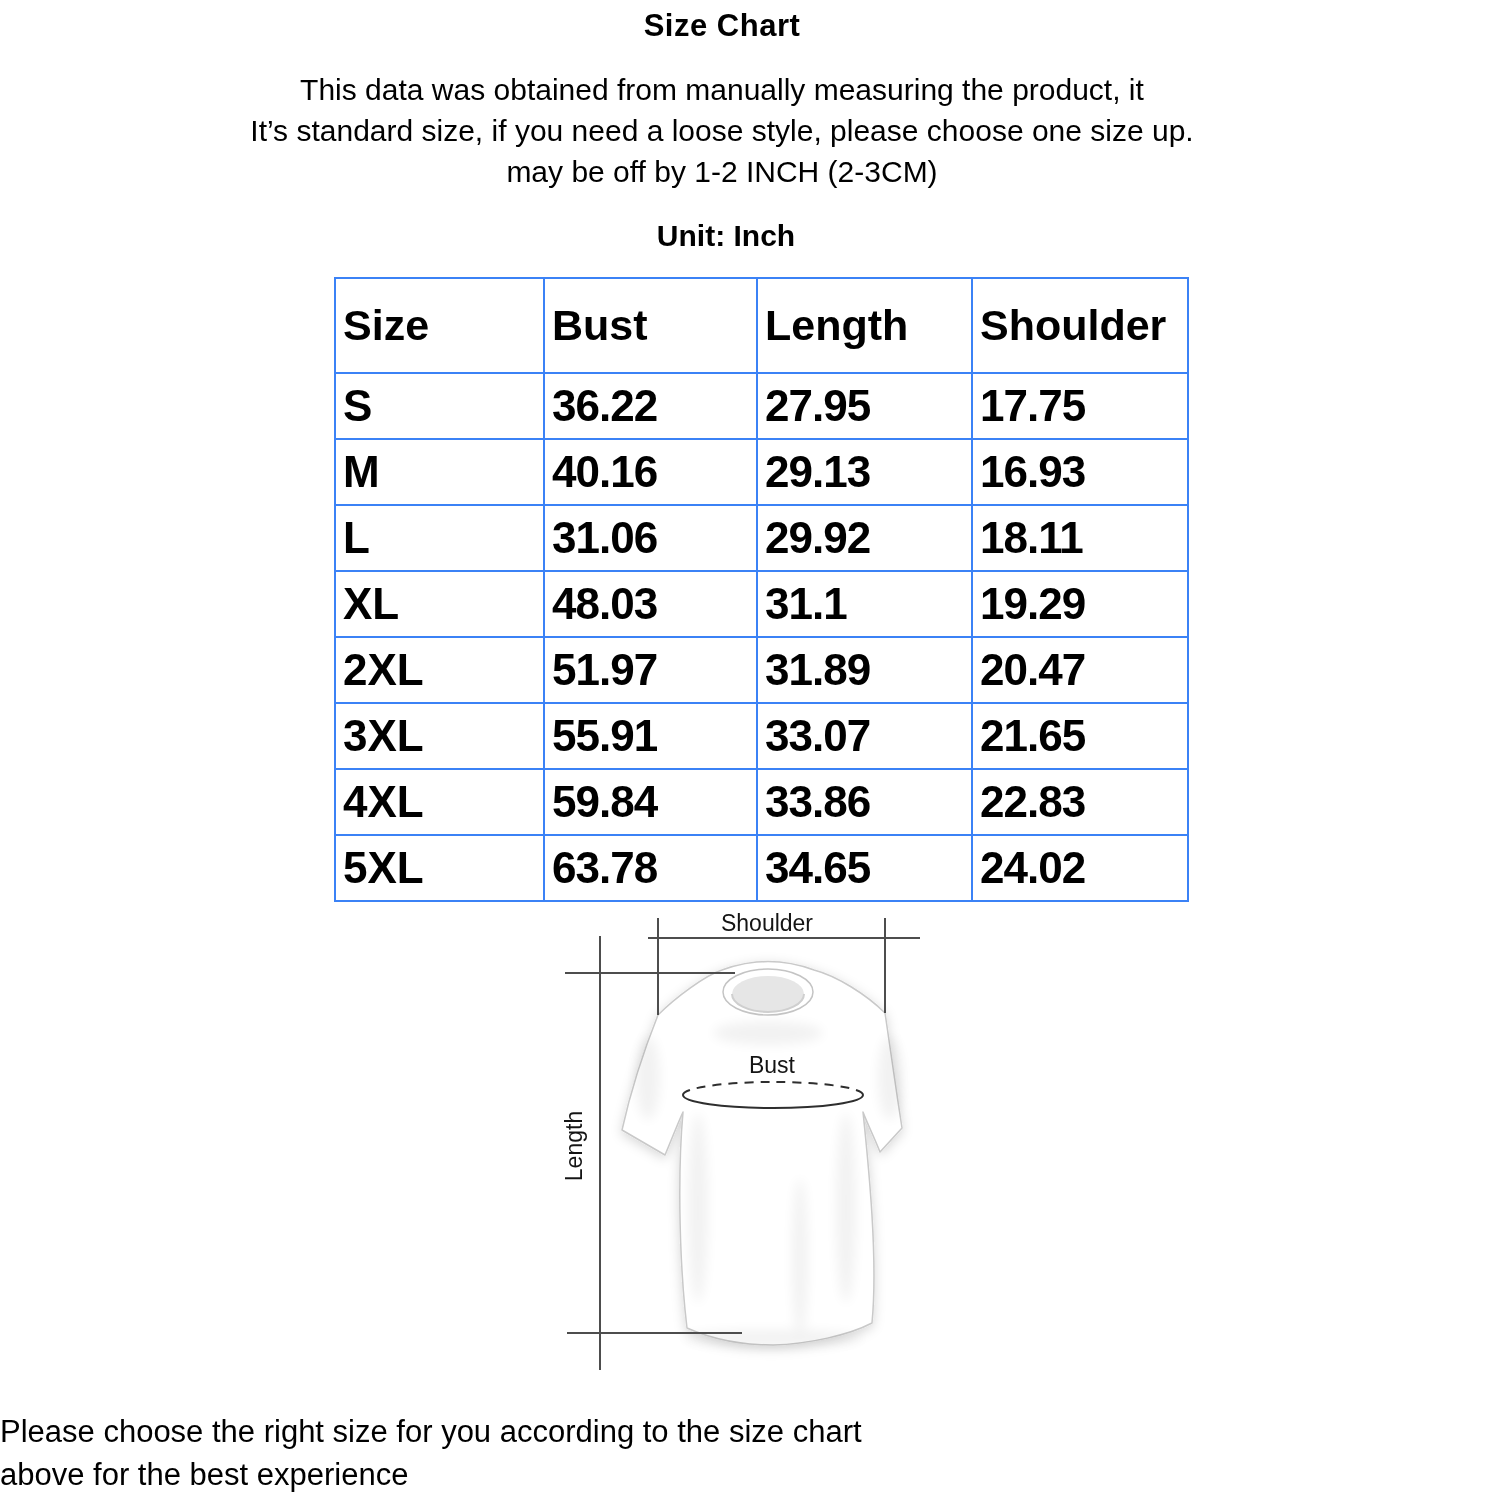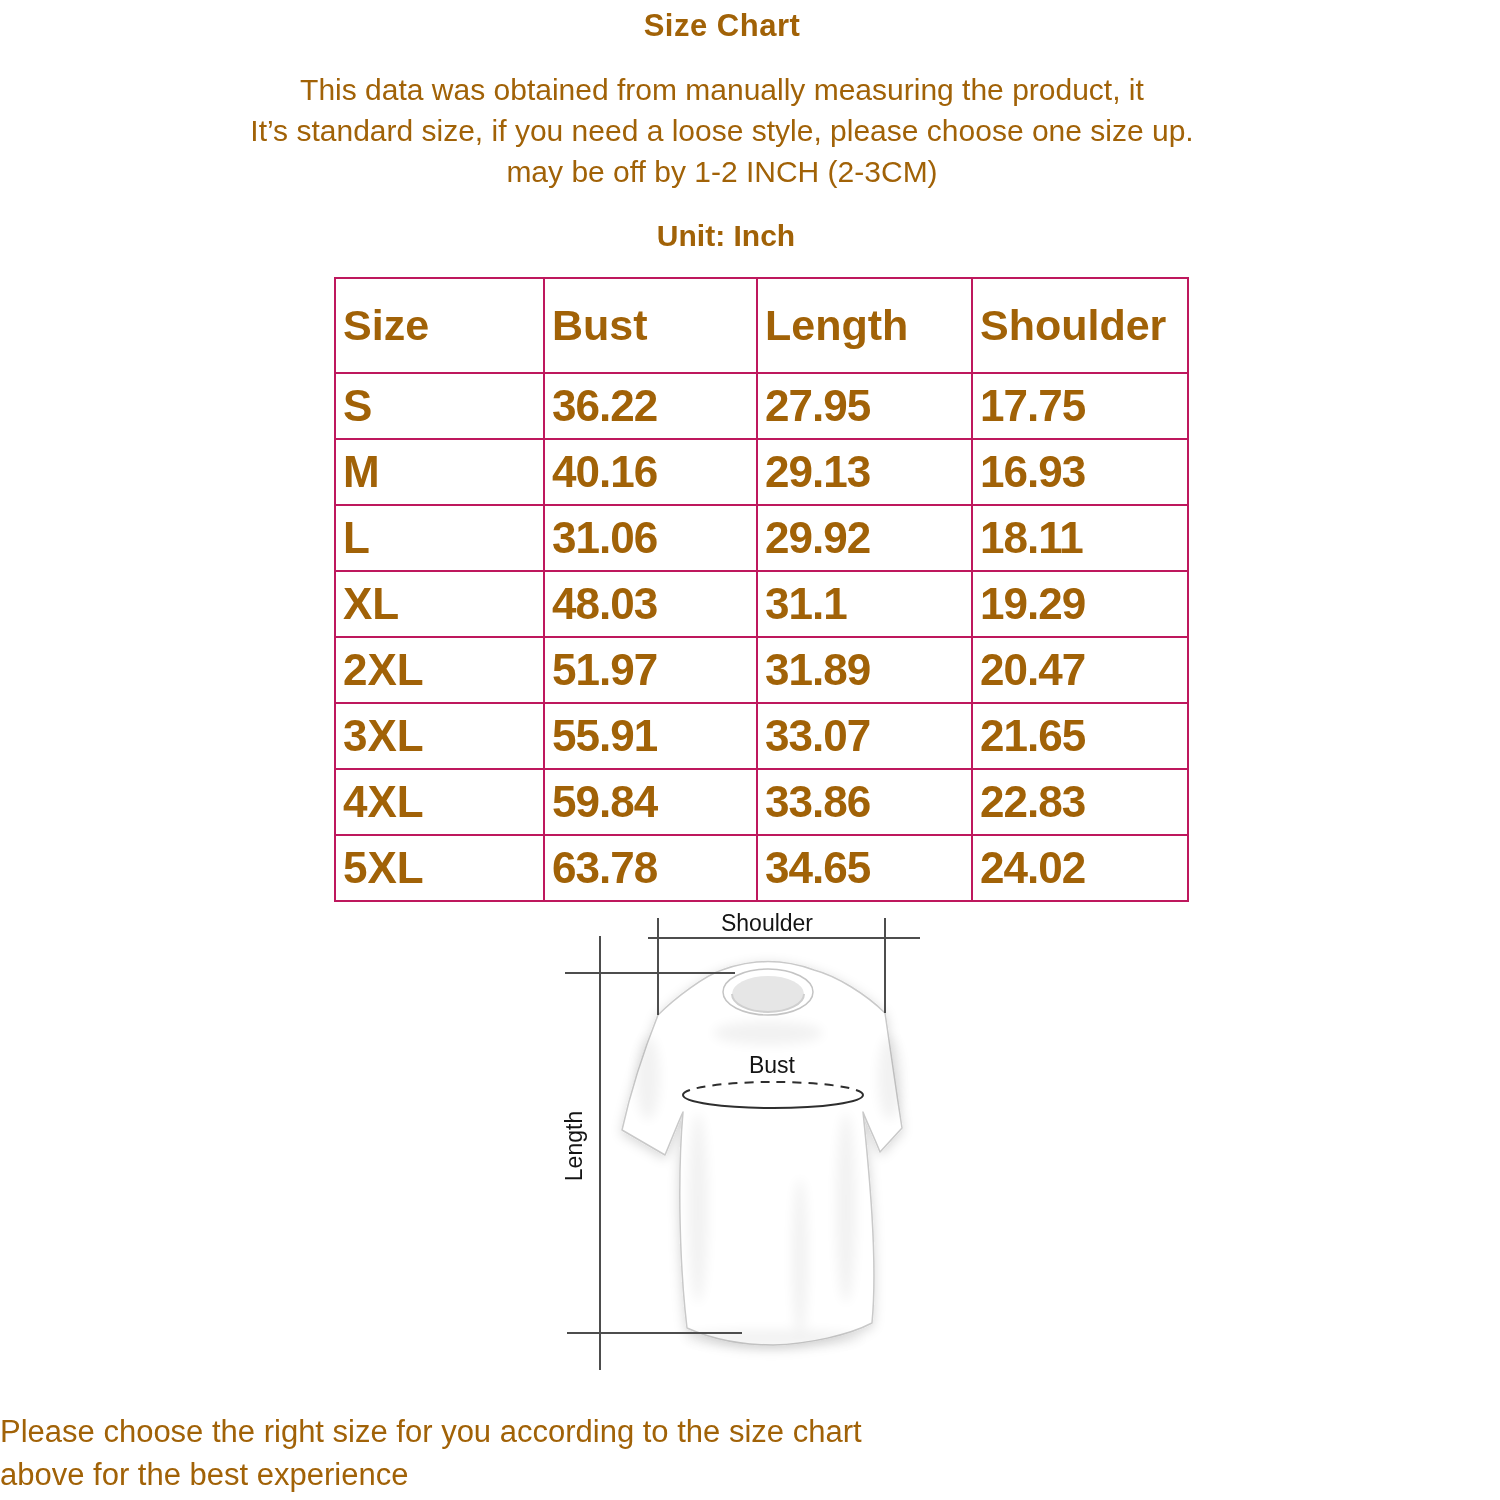--- a/index.html
+++ b/index.html
@@ -6,21 +6,21 @@
     margin: 0;
     padding: 0;
     background: #ffffff;
   }
   .page {
     position: relative;
     width: 1444px;
     height: 1500px;
     background: #ffffff;
     font-family: "Liberation Sans", sans-serif;
-    color: #a16207;
+    color: #000000;
     overflow: hidden;
   }
   .title {
     position: absolute;
     top: 8px;
     left: 0;
     width: 100%;
     margin: 0;
     text-align: center;
     font-size: 31px;
@@ -48,21 +48,21 @@
   }
   table.size-table {
     position: absolute;
     left: 334px;
     top: 277px;
     width: 853px;
     border-collapse: collapse;
     table-layout: fixed;
   }
   .size-table th, .size-table td {
-    border: 2px solid #be185d;
+    border: 2px solid #3b82f6;
     padding: 0 4px 0 7px;
     text-align: left;
     vertical-align: middle;
     overflow: hidden;
     white-space: nowrap;
   }
   .size-table th {
     height: 93px;
     font-size: 43px;
     font-weight: 800;

